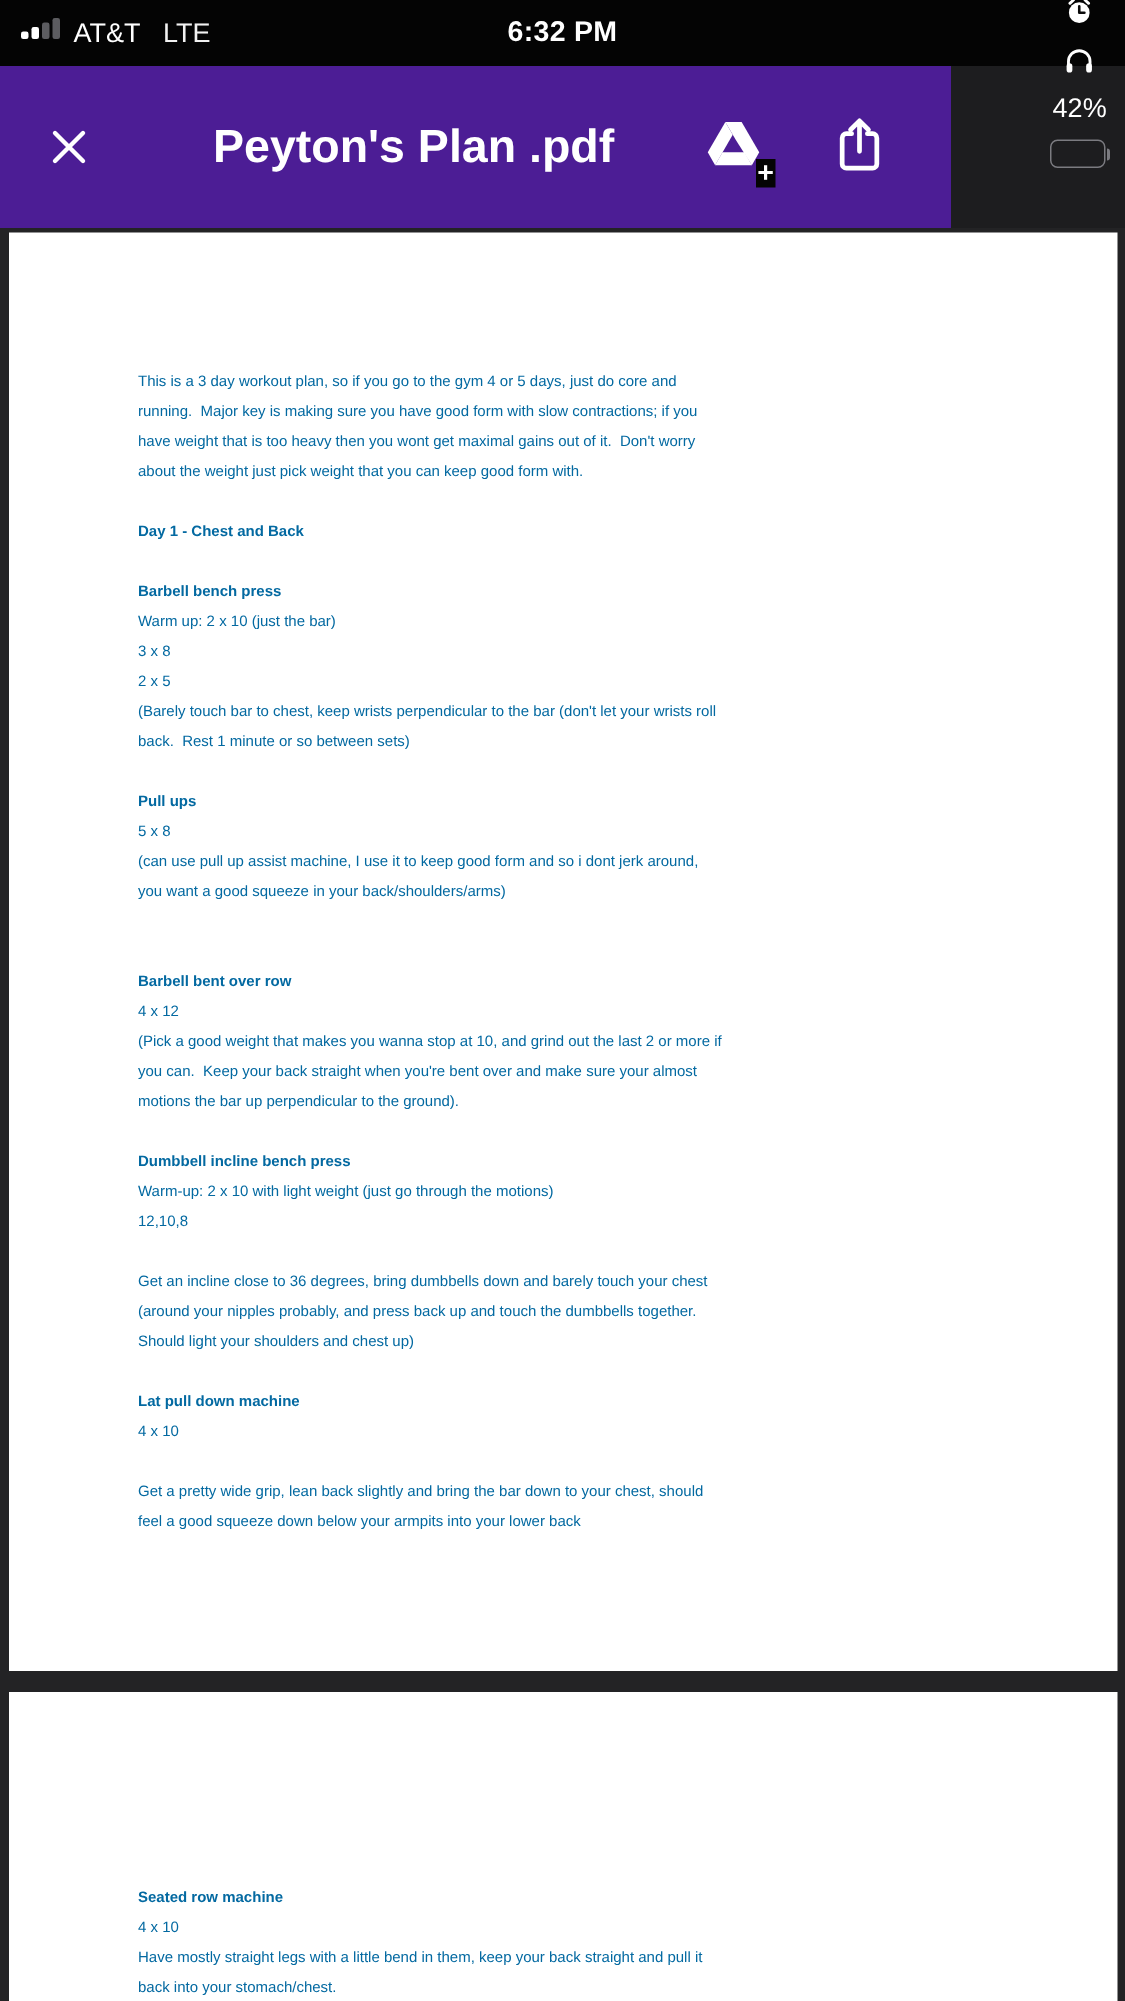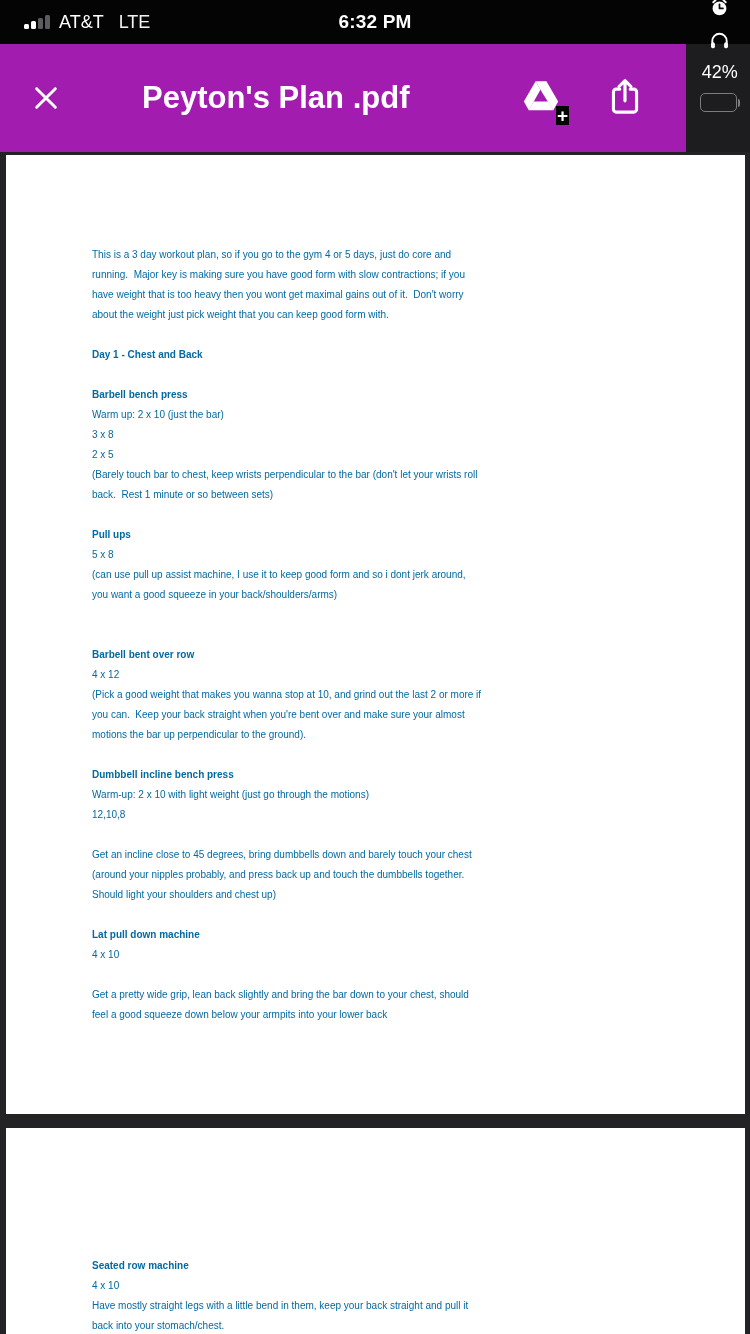--- a/index.html
+++ b/index.html
@@ -9,21 +9,21 @@
     font-family:"Liberation Sans", sans-serif;
     overflow:hidden;
     position:relative;
   }
   
   .status-bar{
     position:absolute;top:0;left:0;width:750px;height:44px;
     background:#040404;color:#fff;
     display:flex;align-items:center;justify-content:space-between;
   }
-  .sb-left{display:flex;align-items:center;gap:9px;padding-left:24px;}
+  .sb-left{display:flex;gap:9px;padding-left:14px;}
   .sb-right{display:flex;align-items:center;gap:10px;padding-right:10px;flex-direction:column;}
   .sb-time{
     position:absolute;left:0;right:0;text-align:center;
     font-size:19px;font-weight:700;letter-spacing:.2px;pointer-events:none;
   }
   .carrier{font-size:18px;font-weight:500;}
   .network{font-size:18px;font-weight:400;margin-left:6px;color:#f2f2f2;}
   .signal{display:flex;align-items:flex-end;gap:2px;height:14px;}
   .signal i{display:block;width:5px;border-radius:1.5px;background:#fff;}
   .signal i.dim{background:#5c5c60;}
@@ -32,22 +32,22 @@
   .battery{display:flex;align-items:center;}
   .batt-body{
     width:37px;height:19px;border:1.5px solid #7b7b80;border-radius:5px;
     padding:1.5px;box-sizing:border-box;
   }
   .batt-fill{height:100%;background:#fff;border-radius:2.5px;}
   .batt-tip{width:2.5px;height:8px;background:#7b7b80;border-radius:0 2px 2px 0;margin-left:1px;}
   .sb-ic{display:block;}
   
   .pdf-header{
-    position:absolute;top:44px;left:0;width:686px;height:108px;
-    background:#a21caf;color:#fff;
+    position:absolute;top:44px;left:0;width:634px;height:108px;
+    background:#4c1d95;color:#fff;
     display:flex;align-items:center;
   }
   .close-btn{
     width:92px;display:flex;justify-content:center;align-items:center;
     background:none;border:none;cursor:pointer;padding:0;
   }
   .hdr-title{
     flex:0 0 auto;font-size:31px;font-weight:600;color:#fff;
     white-space:nowrap;margin-left:50px;
   }
@@ -170,21 +170,21 @@
       <div class="doc-line bold">Barbell bent over row</div>
       <div class="doc-line">4 x 12</div>
       <div class="doc-line">(Pick a good weight that makes you wanna stop at 10, and grind out the last 2 or more if</div>
       <div class="doc-line">you can.  Keep your back straight when you're bent over and make sure your almost</div>
       <div class="doc-line">motions the bar up perpendicular to the ground).</div>
       <div class="doc-line"></div>
       <div class="doc-line bold">Dumbbell incline bench press</div>
       <div class="doc-line">Warm-up: 2 x 10 with light weight (just go through the motions)</div>
       <div class="doc-line">12,10,8</div>
       <div class="doc-line"></div>
-      <div class="doc-line">Get an incline close to 45 degrees, bring dumbbells down and barely touch your chest</div>
+      <div class="doc-line">Get an incline close to 36 degrees, bring dumbbells down and barely touch your chest</div>
       <div class="doc-line">(around your nipples probably, and press back up and touch the dumbbells together.</div>
       <div class="doc-line">Should light your shoulders and chest up)</div>
       <div class="doc-line"></div>
       <div class="doc-line bold">Lat pull down machine</div>
       <div class="doc-line">4 x 10</div>
       <div class="doc-line"></div>
       <div class="doc-line">Get a pretty wide grip, lean back slightly and bring the bar down to your chest, should</div>
       <div class="doc-line">feel a good squeeze down below your armpits into your lower back</div>
     </div>
   <div class="page page2">

